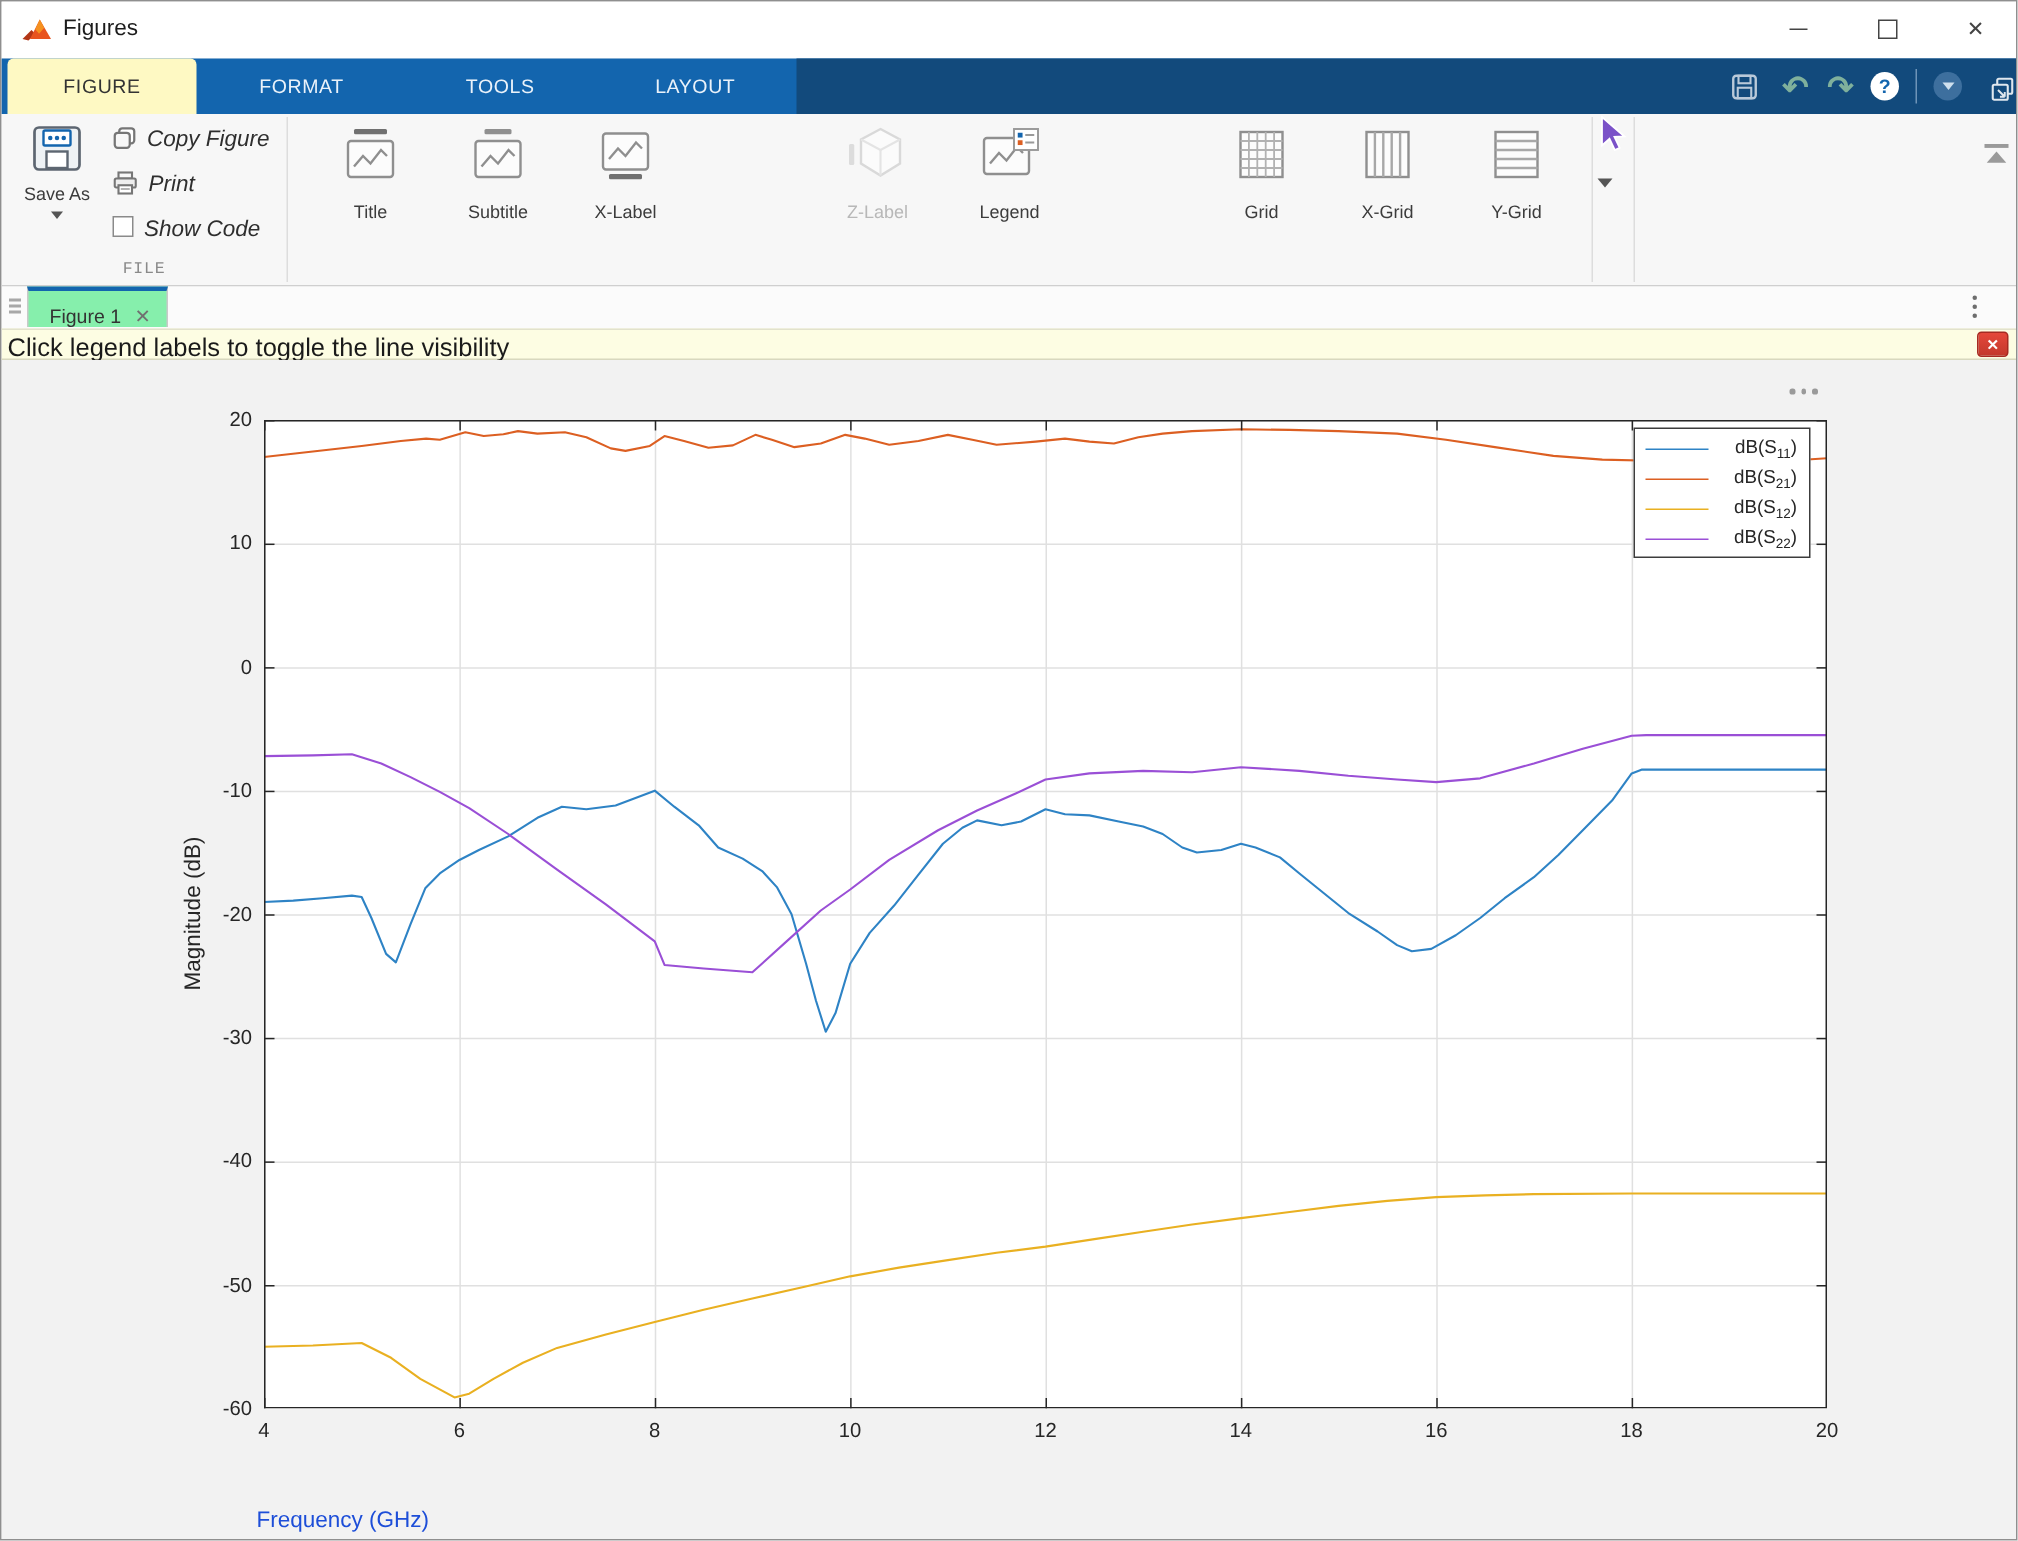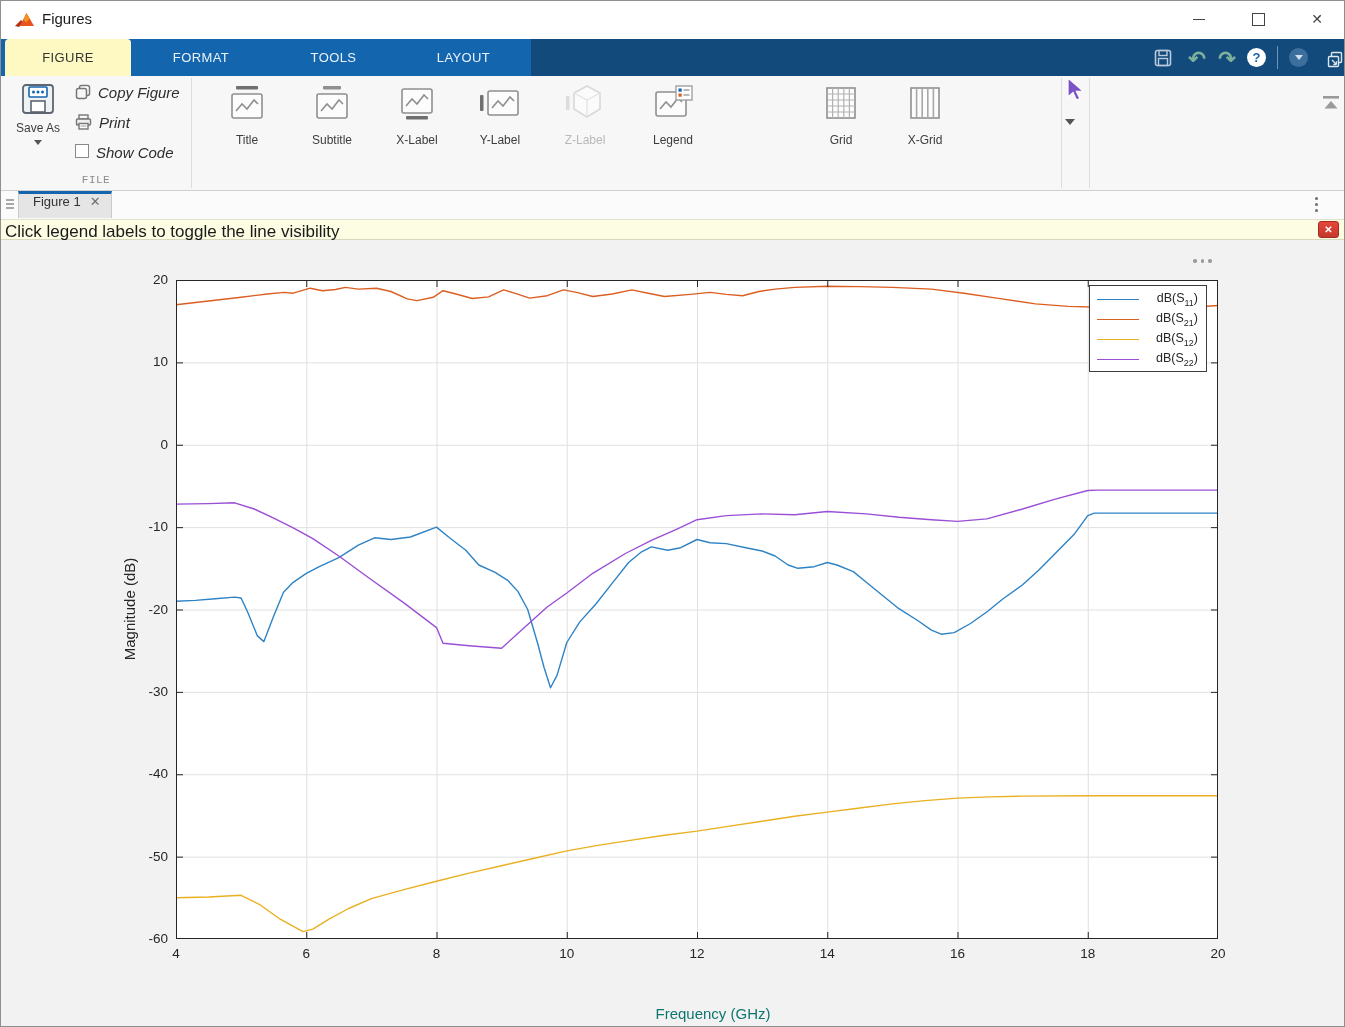--- a/index.html
+++ b/index.html
@@ -49,41 +49,41 @@
   .rbtn.disabled .rlabel{color:#b8b8b8;}
   .more-drop{position:absolute;left:1064px;top:115px;width:0;height:0;border-left:5px solid transparent;border-right:5px solid transparent;border-top:6px solid #555;}
   .collapse-ctl{position:absolute;left:1320px;top:93px;}
 
   .cursor{position:absolute;left:1064px;top:76px;z-index:50;}
 
   
   .doctabbar{position:absolute;left:0;top:190px;width:100%;height:28px;background:#fbfbfb;}
   .grab{position:absolute;left:5px;top:8px;}
   .grab div{width:8px;height:1.5px;background:#a8a8a8;margin-bottom:2.5px;}
-  .doctab{position:absolute;left:17px;top:0;height:27px;padding:0 10px 0 14px;background:#e5e5e5;
+  .doctab{position:absolute;left:17px;top:0;height:27px;padding:0 10px 0 14px;background:#86efac;
           border-left:1px solid #c9c9c9;border-right:1px solid #c9c9c9;border-top:3px solid #1365ae;
-          display:flex;align-items:flex-start;font-size:13px;color:#333;box-sizing:border-box;}
+          display:flex;align-items:flex-end;font-size:13px;color:#333;box-sizing:border-box;}
   .doctab .close-x{margin-left:9px;color:#707070;font-size:13px;}
   .dots-v{position:absolute;left:1314px;top:6px;width:4px;}
   .dots-v div{width:3px;height:3px;background:#6e6e6e;border-radius:50%;margin-bottom:3px;}
 
   
   .banner{position:absolute;left:0;top:218px;width:100%;height:21px;background:#fdfde3;border-top:1px solid #e2e2cc;border-bottom:1px solid #d8d8be;box-sizing:border-box;}
   .banner .msg{position:absolute;left:4px;top:2px;font-size:17px;color:#1a1a1a;}
   .banner-close{position:absolute;left:1317px;top:1px;width:21px;height:17px;background:linear-gradient(#e5473a,#c3392c);border:1px solid #a62a22;border-radius:3px;
                 display:flex;align-items:center;justify-content:center;color:#fff;font-size:10px;font-weight:bold;box-sizing:border-box;}
 
   
   .figure-area{position:absolute;left:0;top:239px;width:1345px;height:788px;background:#f2f2f2;}
   .axes-hint{position:absolute;left:1192px;top:19px;display:flex;gap:4px;}
   .axes-hint div{width:3.5px;height:3.5px;border-radius:50%;background:#9a9a9a;}
   .axes{position:absolute;left:175px;top:40px;width:1042px;height:659px;background:#ffffff;}
   .xtick{position:absolute;width:44px;text-align:center;font-size:13.5px;color:#262626;}
   .ytick{position:absolute;width:48px;text-align:right;font-size:13.5px;color:#262626;}
-  .xlabel{position:absolute;left:191px;top:765px;width:1042px;text-align:center;font-size:15px;color:#0f766e;}
+  .xlabel{position:absolute;left:170px;top:765px;width:1042px;font-size:15px;color:#1d4ed8;}
   .ylabel{position:absolute;left:128px;top:369px;font-size:15px;color:#262626;transform:translate(-50%,-50%) rotate(-90deg);white-space:nowrap;}
   .legend{position:absolute;left:1088px;top:45px;width:118px;height:87px;background:#fff;border:1px solid #3c3c3c;box-sizing:border-box;padding-top:3px;}
   .lg-row{height:20px;display:flex;align-items:center;}
   .lg-swatch{width:42px;height:0;border-top:1.6px solid #000;margin-left:7px;}
   .lg-label{flex:1;text-align:right;padding-right:8px;font-size:12.5px;color:#262626;}
   .lg-label sub{font-size:9px;}
 </style>
 </head>
 <body>
 
@@ -199,28 +199,20 @@
       <div class="rlabel">Subtitle</div>
     </div>
     <div class="rbtn" style="left:378px;">
       <svg width="46" height="44" viewBox="0 0 46 44">
         <rect x="8" y="6" width="30" height="24" rx="2" fill="#fcfcfc" stroke="#8f8f8f" stroke-width="1.6"></rect>
         <polyline points="12,23 18,16 23,21 30,12 34,16" fill="none" stroke="#8f8f8f" stroke-width="1.6"></polyline>
         <rect x="12" y="33" width="22" height="3.5" rx="1" fill="#707070"></rect>
       </svg>
       <div class="rlabel">X-Label</div>
     </div>
-    <div class="rbtn" style="left:461px;">
-      <svg width="46" height="44" viewBox="0 0 46 44">
-        <rect x="3" y="12" width="3.5" height="16" rx="1" fill="#707070"></rect>
-        <rect x="11" y="8" width="30" height="24" rx="2" fill="#fcfcfc" stroke="#8f8f8f" stroke-width="1.6"></rect>
-        <polyline points="15,25 21,18 26,23 33,14 37,18" fill="none" stroke="#8f8f8f" stroke-width="1.6"></polyline>
-      </svg>
-      <div class="rlabel">Y-Label</div>
-    </div>
     <div class="rbtn disabled" style="left:546px;">
       <svg width="46" height="44" viewBox="0 0 46 44">
         <rect x="4" y="13" width="3.5" height="14" rx="1" fill="#dcdcdc"></rect>
         <polygon points="25,3 38,10 38,26 25,34 12,26 12,10" fill="#fbfbfb" stroke="#d9d9d9" stroke-width="1.6"></polygon>
         <polyline points="12,10 25,17 38,10" fill="none" stroke="#e4e4e4" stroke-width="1.4"></polyline>
         <line x1="25" y1="17" x2="25" y2="34" stroke="#e4e4e4" stroke-width="1.4"></line>
       </svg>
       <div class="rlabel">Z-Label</div>
     </div>
     <div class="rbtn" style="left:634px;">
@@ -241,20 +233,27 @@
         <path d="M14.6,5 v30 M20.2,5 v30 M25.8,5 v30 M31.4,5 v30 M9,11 h28 M9,17 h28 M9,23 h28 M9,29 h28" stroke="#b2b2b2" stroke-width="1.2" fill="none"></path>
       </svg>
       <div class="rlabel">Grid</div>
     </div>
     <div class="rbtn" style="left:886px;">
       <svg width="46" height="44" viewBox="0 0 46 44">
         <rect x="9" y="5" width="28" height="30" fill="#fcfcfc" stroke="#8f8f8f" stroke-width="1.6"></rect>
         <path d="M14.6,5 v30 M20.2,5 v30 M25.8,5 v30 M31.4,5 v30" stroke="#a8a8a8" stroke-width="1.6" fill="none"></path>
       </svg>
       <div class="rlabel">X-Grid</div>
+    </div>
+    <div class="rbtn" style="left:972px;">
+      <svg width="46" height="44" viewBox="0 0 46 44">
+        <rect x="9" y="5" width="28" height="30" fill="#fcfcfc" stroke="#8f8f8f" stroke-width="1.6"></rect>
+        <path d="M9,11 h28 M9,17 h28 M9,23 h28 M9,29 h28" stroke="#a8a8a8" stroke-width="1.6" fill="none"></path>
+      </svg>
+      <div class="rlabel">Y-Grid</div>
     </div>
 
     <div class="vsep" style="left:1060px;"></div>
     <div class="vsep" style="left:1088px;"></div>
   </div>
 
   <div class="more-drop" style="top:118px;position:absolute;"></div>
 
   <svg class="collapse-ctl" width="20" height="18" viewBox="0 0 20 18">
     <rect x="2" y="2" width="16" height="2.6" fill="#9a9a9a"></rect>

